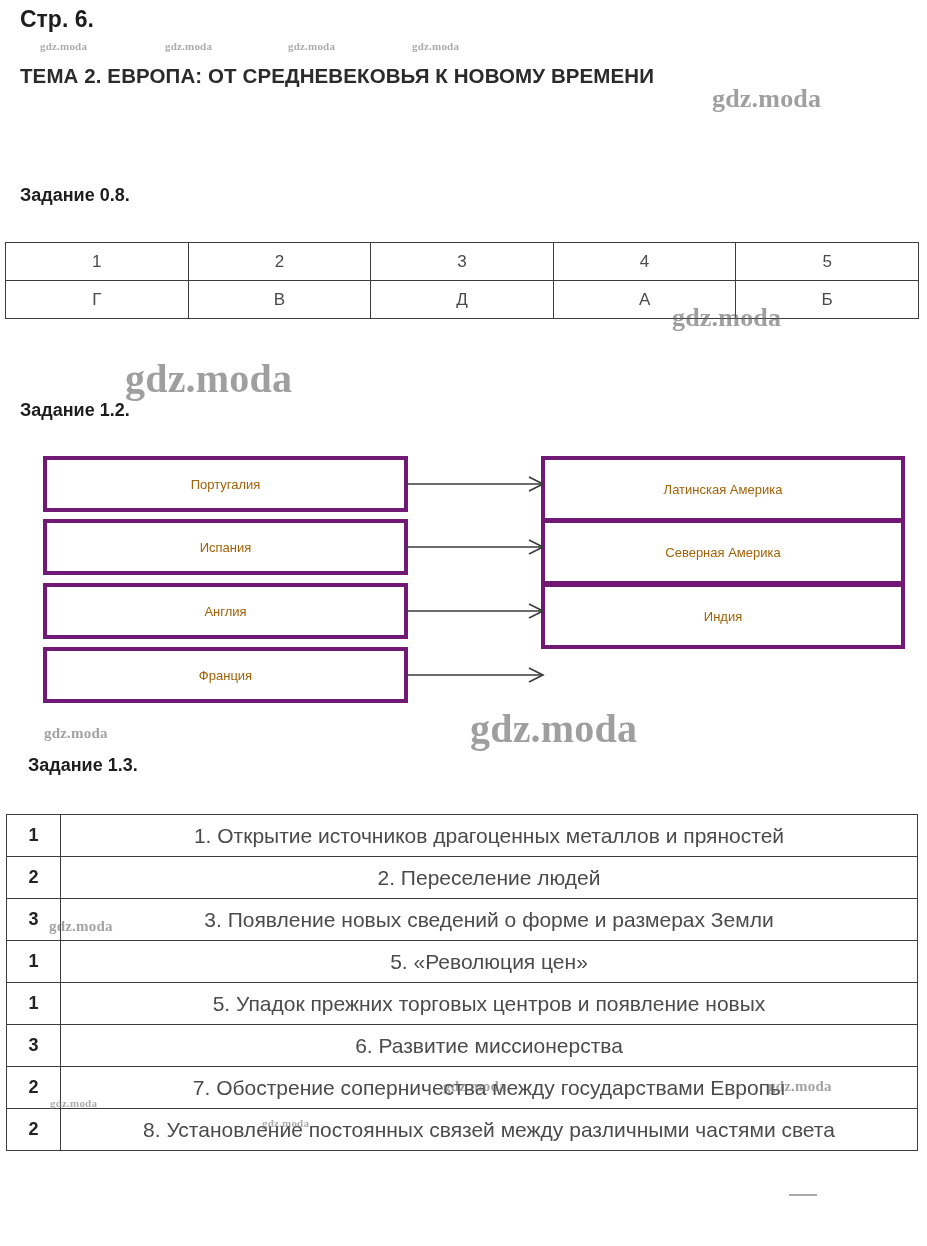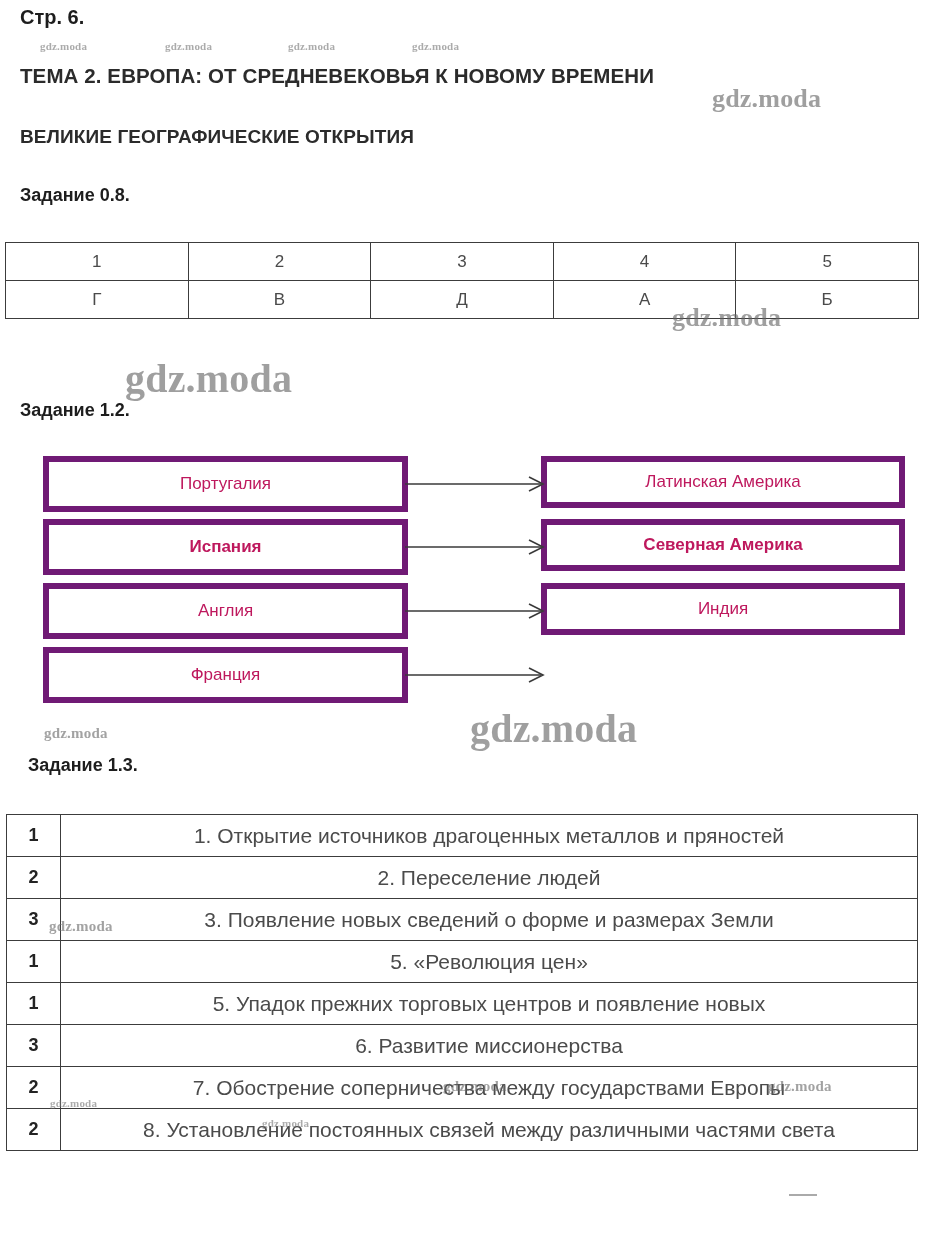--- a/index.html
+++ b/index.html
@@ -37,21 +37,21 @@
   }
   .wm-xs { font-size: 11px; color: rgba(110,110,110,0.58); }
   .wm-sm { font-size: 15px; color: rgba(105,105,105,0.62); }
   .wm-md { font-size: 26px; color: rgba(100,100,100,0.62); }
   .wm-lg { font-size: 40px; color: rgba(95,95,95,0.60); }
 
   
   .page-num {
     position: absolute;
     left: 20px; top: 6px;
-    font-size: 20px;
+    font-size: 23px;
     font-weight: 700;
     color: #1d1d1d;
   }
   .theme-title {
     position: absolute;
     left: 20px; top: 64px;
     font-size: 20.5px;
     font-weight: 700;
     color: #2b2b2b;
     letter-spacing: 0.1px;
@@ -100,33 +100,33 @@
   .diagram {
     position: absolute;
     left: 0; top: 0;
     width: 927px;
     height: 1246px;
     pointer-events: none;
   }
   .dbox {
     position: absolute;
     box-sizing: border-box;
-    border: 6px solid #701a75;
+    border: 4px solid #701a75;
     background: #ffffff;
     display: flex;
     align-items: center;
     justify-content: center;
-    font-size: 17px;
-    color: #be185d;
+    font-size: 13px;
+    color: #a16207;
     pointer-events: auto;
   }
   .dbox-left  { left: 43px;  width: 365px; height: 56px; }
-  .dbox-right { left: 541px; width: 364px; height: 52px; }
+  .dbox-right { left: 541px; width: 364px; height: 66px; }
   .row0 { top: 456px; }
-  .row1 { top: 519px; font-weight: bold; }
+  .row1 { top: 519px; }
   .row2 { top: 583px; }
   .row3 { top: 647px; text-align: center; }
 
   .arrow-svg {
     position: absolute;
     left: 405px;
     width: 142px;
     height: 14px;
     overflow: visible;
     pointer-events: auto;
@@ -175,21 +175,20 @@
     opacity: 0.75;
   }
 </style>
 </head>
 <body>
 
 <div class="page">
 
   <div class="page-num">Стр. 6.</div>
   <div class="theme-title">ТЕМА 2. ЕВРОПА: ОТ СРЕДНЕВЕКОВЬЯ К НОВОМУ ВРЕМЕНИ</div>
-  <div class="section-title">ВЕЛИКИЕ ГЕОГРАФИЧЕСКИЕ ОТКРЫТИЯ</div>
 
   <div class="task-label" id="task-1-1">Задание 0.8.</div>
 
   <table class="grid-table">
     <tbody>
       <tr>
         <td>1</td>
         <td>2</td>
         <td>3</td>
         <td>4</td>

